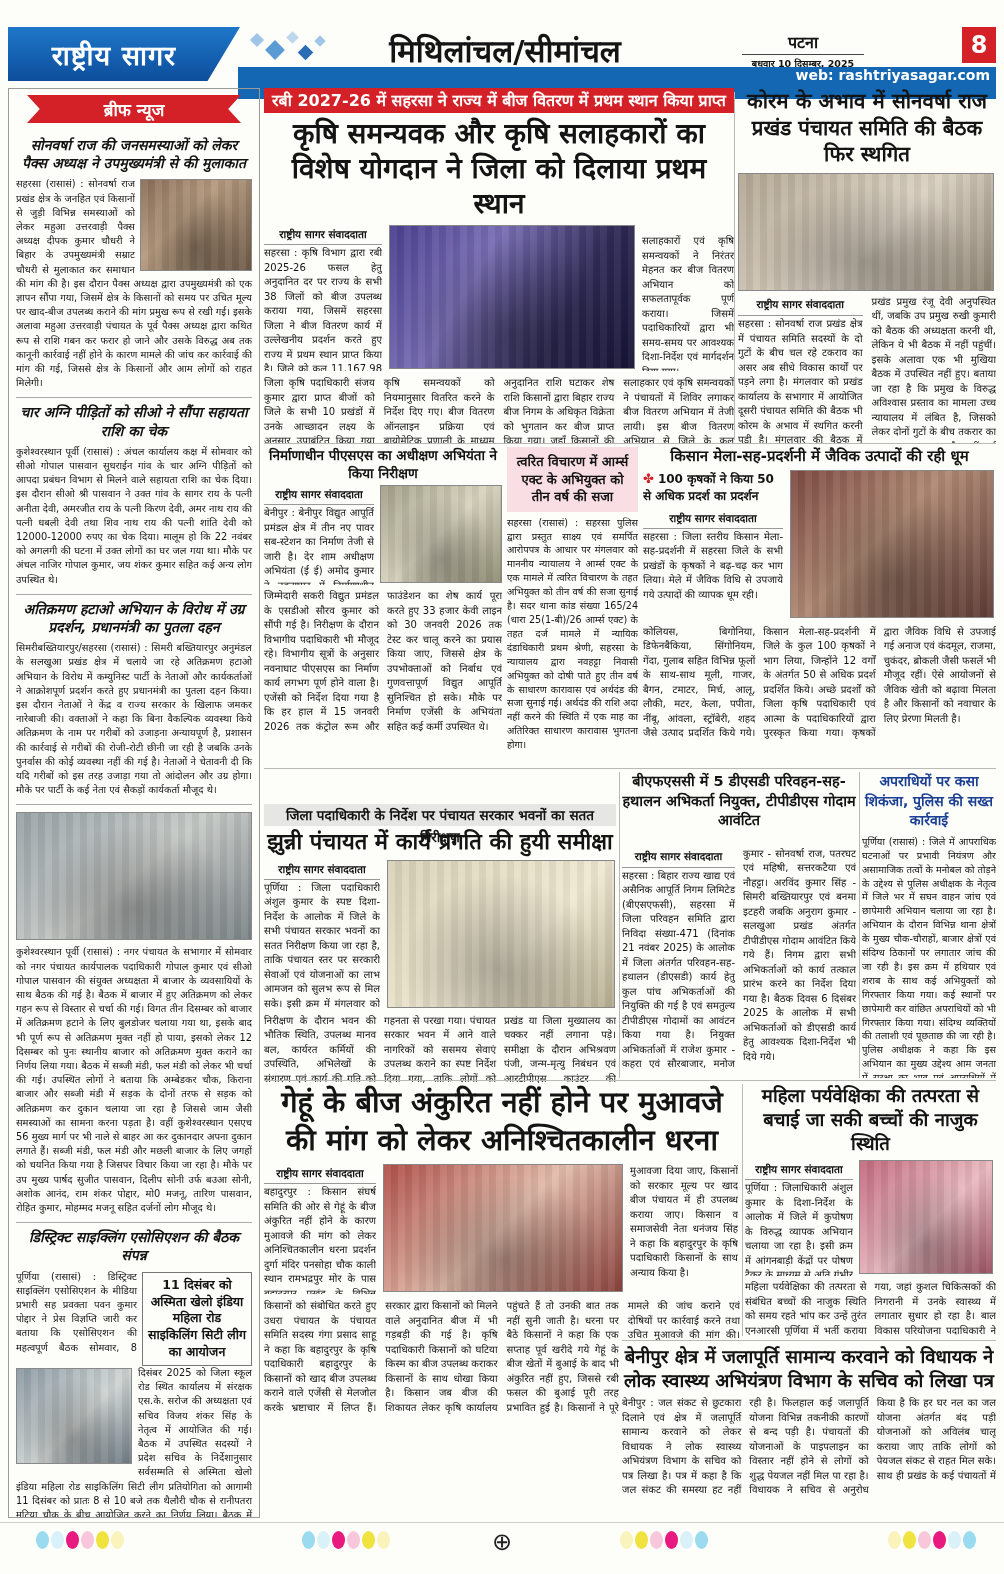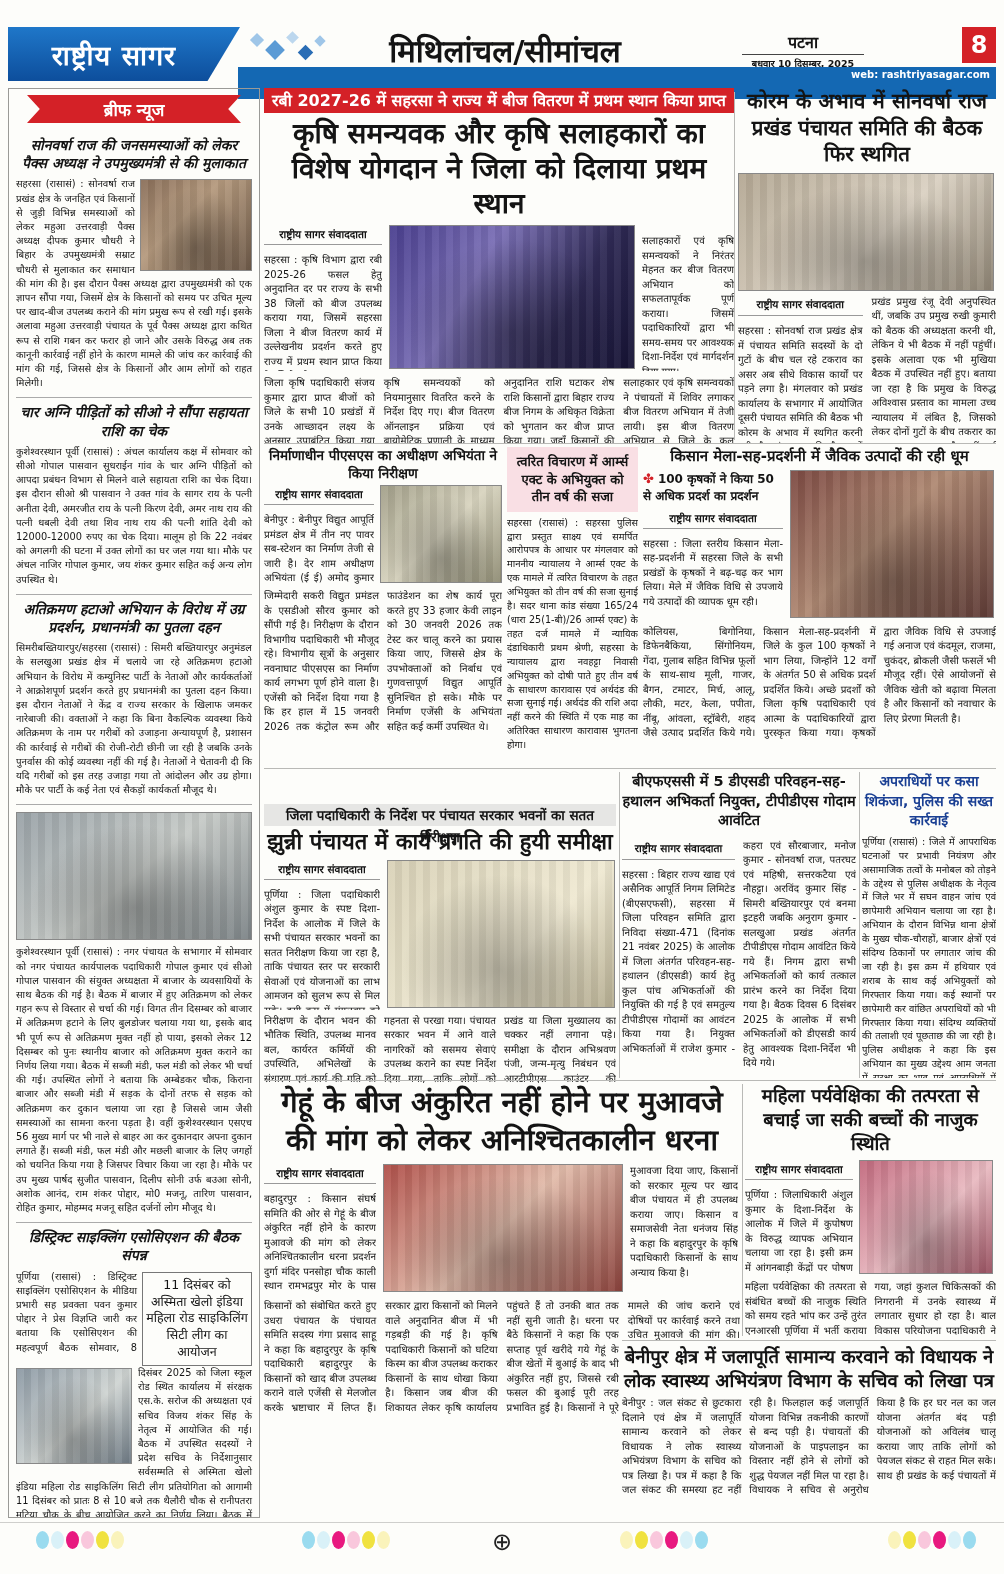--- a/index.html
+++ b/index.html
@@ -14,24 +14,24 @@
   .masthead span{color:#fff;font-size:27px;font-weight:bold;letter-spacing:1px;padding-right:20px;}
   .dia{position:absolute;transform:rotate(45deg);}
   .section-title{position:absolute;left:330px;top:8px;width:350px;text-align:center;
      font-size:31px;font-weight:bold;line-height:1.2;}
   .edition{position:absolute;left:742px;top:6px;width:122px;text-align:center;}
   .edition .city{font-size:16px;font-weight:bold;border-bottom:1px solid #444;padding-bottom:1px;}
   .edition .date{font-size:9.5px;font-weight:bold;border-bottom:2px solid #222;padding:2px 0 3px;}
   .pagebox{position:absolute;left:962px;top:2px;width:34px;height:36px;background:#d42127;color:#fff;
      display:flex;align-items:center;justify-content:center;font-size:24px;font-weight:bold;}
   .webstrip{position:absolute;left:238px;top:42px;width:758px;height:32px;background:#1468b3;
-     color:#fff;font-size:10px;font-weight:bold;text-align:right;line-height:16px;padding-right:6px;}
+     color:#fff;font-size:14px;font-weight:bold;text-align:right;line-height:16px;padding-right:6px;}
   
   .byline{font-weight:bold;font-size:10.5px;text-align:center;border-bottom:1px solid #999;
-     padding:2px 0 3px;margin-bottom:8px;}
+     padding:2px 0 3px;margin-bottom:1px;}
   .body-txt{font-size:10px;line-height:1.45;text-align:justify;}
   .photo{position:relative;overflow:hidden;border:1px solid #888;}
   .photo::after{content:'';position:absolute;inset:0;
      background:radial-gradient(ellipse at 50% 75%,rgba(0,0,0,.28),transparent 62%),
      repeating-linear-gradient(90deg,rgba(255,255,255,.05) 0 7px,rgba(0,0,0,.05) 7px 14px);}
   .p-meet1{background:linear-gradient(135deg,#8a6f5a,#b59a7e 40%,#6e5a49);}
   .p-crowd{background:linear-gradient(140deg,#9aa3a8,#c6cac7 50%,#7d8487);}
   .p-cycle{background:linear-gradient(135deg,#8d9aa5,#d0d5d3 55%,#6f7b85);}
   .p-stage{background:linear-gradient(120deg,#4a3f8f,#7a6fb5 35%,#2f2a55 70%,#151233);}
   .p-room{background:linear-gradient(135deg,#b4a894,#dad1c2 55%,#8e8474);}
@@ -49,21 +49,21 @@
      font-weight:bold;display:flex;align-items:center;justify-content:center;
      clip-path:polygon(0 0,100% 0,94% 50%,100% 100%,0 100%,6% 50%);}
   .brief{padding:5px 0 7px;}
   .brief + .brief{border-top:1px solid #aaa;}
   .brief h3{margin:0 0 5px;font-size:14px;line-height:1.3;text-align:center;font-style:italic;}
   .brief .body-txt{font-size:9.8px;}
   .bphoto-r{float:right;width:112px;height:92px;margin:2px 0 3px 5px;}
   .bphoto-f{width:236px;height:128px;margin:2px 0 5px;}
   .bphoto-l{float:left;width:116px;height:96px;margin:2px 6px 3px 0;}
   .subbox{float:right;width:110px;border:1px solid #777;padding:4px 3px;font-size:12.5px;
-     font-weight:normal;text-align:center;line-height:1.35;margin:2px 0 0 5px;}
+     font-weight:bold;text-align:center;line-height:1.35;margin:2px 0 0 5px;}
   
   .lead{position:absolute;left:264px;top:88px;width:470px;height:355px;overflow:hidden;}
   .kicker-red{background:#d42127;color:#fff;font-weight:bold;font-size:16px;text-align:center;
      height:25px;line-height:25px;margin-bottom:3px;}
   .lead h1{margin:1px 0 4px;font-size:28px;line-height:1.25;text-align:center;}
   .lead-row{display:flex;gap:7px;height:146px;overflow:hidden;}
   .lead-colA{width:118px;overflow:hidden;}
   .lead-photo{width:246px;height:144px;flex:none;}
   .lead-colB{width:92px;overflow:hidden;margin-top:9px;}
   .lead-bottom{margin-top:5px;height:98px;overflow:hidden;column-count:4;column-gap:9px;}
@@ -93,21 +93,21 @@
   
   .jhunni{position:absolute;left:264px;top:804px;width:352px;height:306px;overflow:hidden;}
   .kicker-gray{background:#e6e6e4;font-weight:bold;font-size:13.5px;text-align:center;height:22px;
      line-height:22px;margin-bottom:2px;}
   .jhunni h2{margin:0 0 4px;font-size:22px;line-height:1.25;text-align:center;}
   .jh-row{display:flex;gap:7px;height:150px;overflow:hidden;}
   .jh-colA{width:116px;overflow:hidden;}
   .jh-photo{width:228px;height:148px;flex:none;}
   .jh-bottom{margin-top:4px;column-count:3;column-gap:8px;height:86px;overflow:hidden;}
   .bfsc{position:absolute;left:622px;top:772px;width:234px;height:306px;overflow:hidden;}
-  .bfsc h2{margin:0 0 8px;font-size:14.5px;line-height:1.35;text-align:center;}
+  .bfsc h2{margin:0 0 16px;font-size:14.5px;line-height:1.35;text-align:center;}
   .bfsc .cols{column-count:2;column-gap:8px;height:238px;overflow:hidden;}
   .crime{position:absolute;left:862px;top:772px;width:134px;height:306px;overflow:hidden;}
   .crime h2{margin:0 0 4px;font-size:14px;line-height:1.4;text-align:center;color:#1a3f93;}
   .crime .body-txt{font-size:9.6px;}
   
   .wheat{position:absolute;left:264px;top:1084px;width:476px;height:434px;overflow:hidden;}
   .wheat h1{margin:0 0 5px;font-size:29px;line-height:1.3;text-align:center;}
   .wh-row{display:flex;gap:7px;height:130px;overflow:hidden;}
   .wh-colA{width:112px;overflow:hidden;}
   .wh-photo{width:240px;height:128px;flex:none;}

